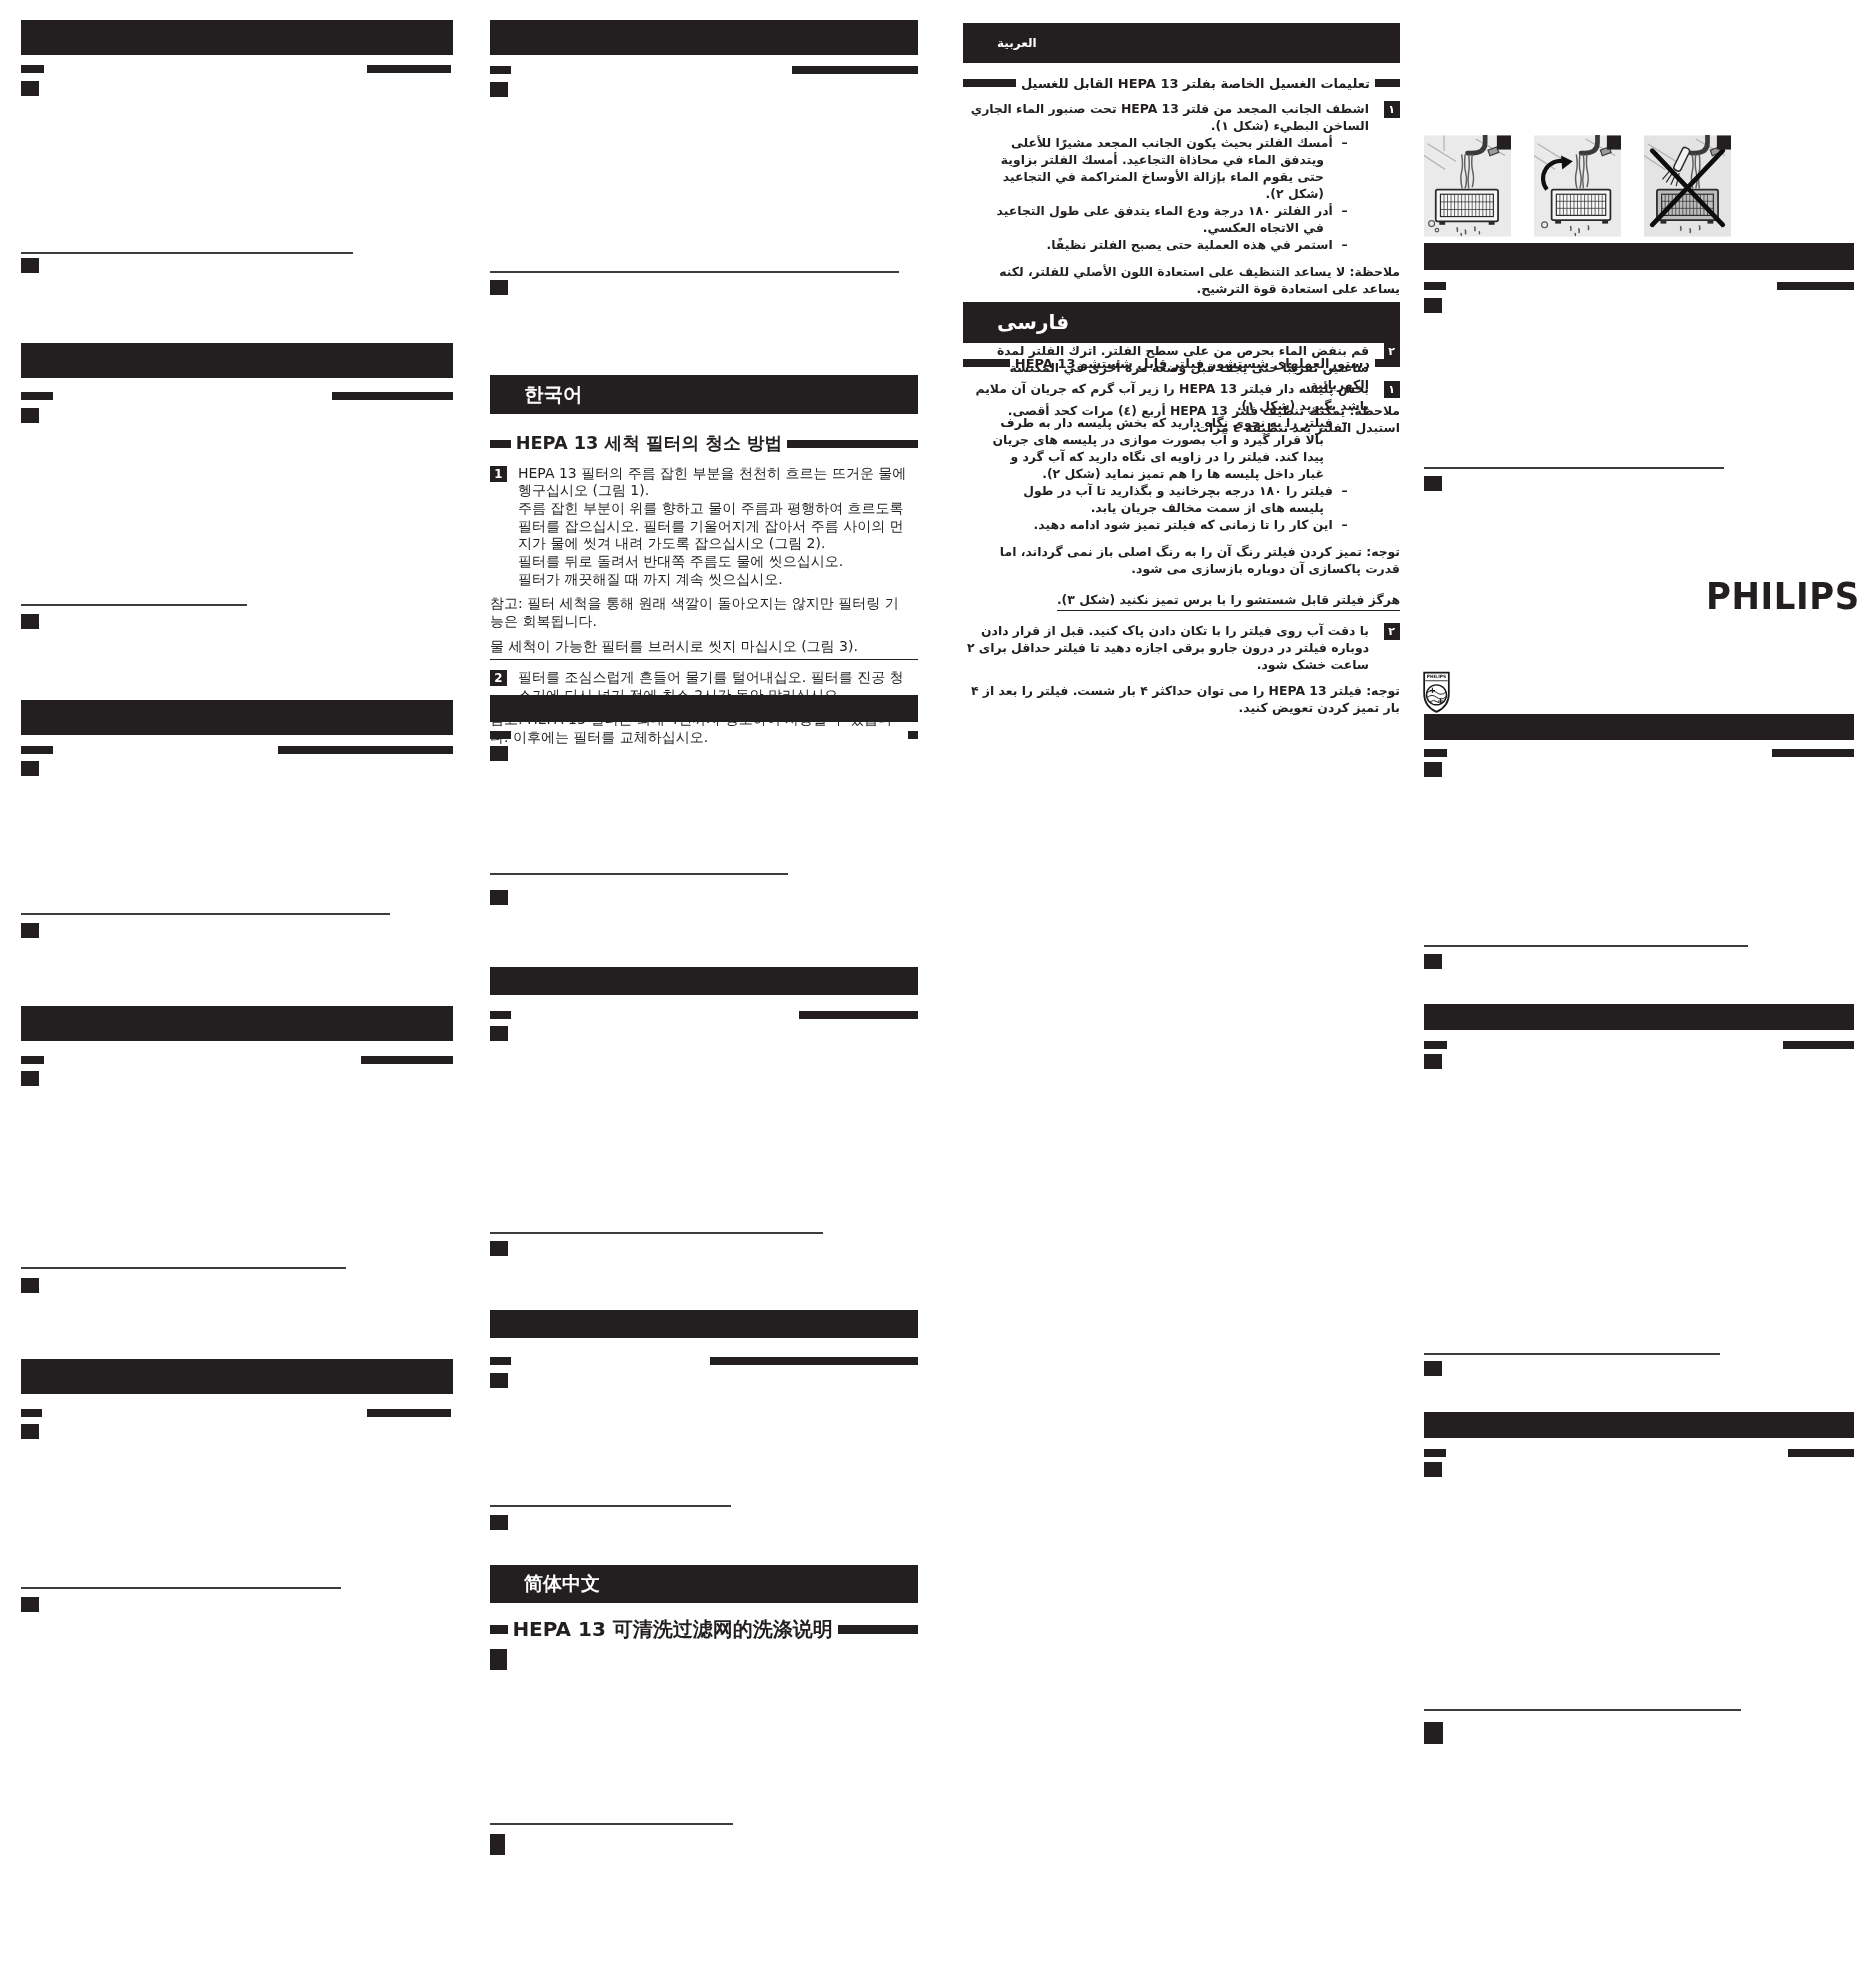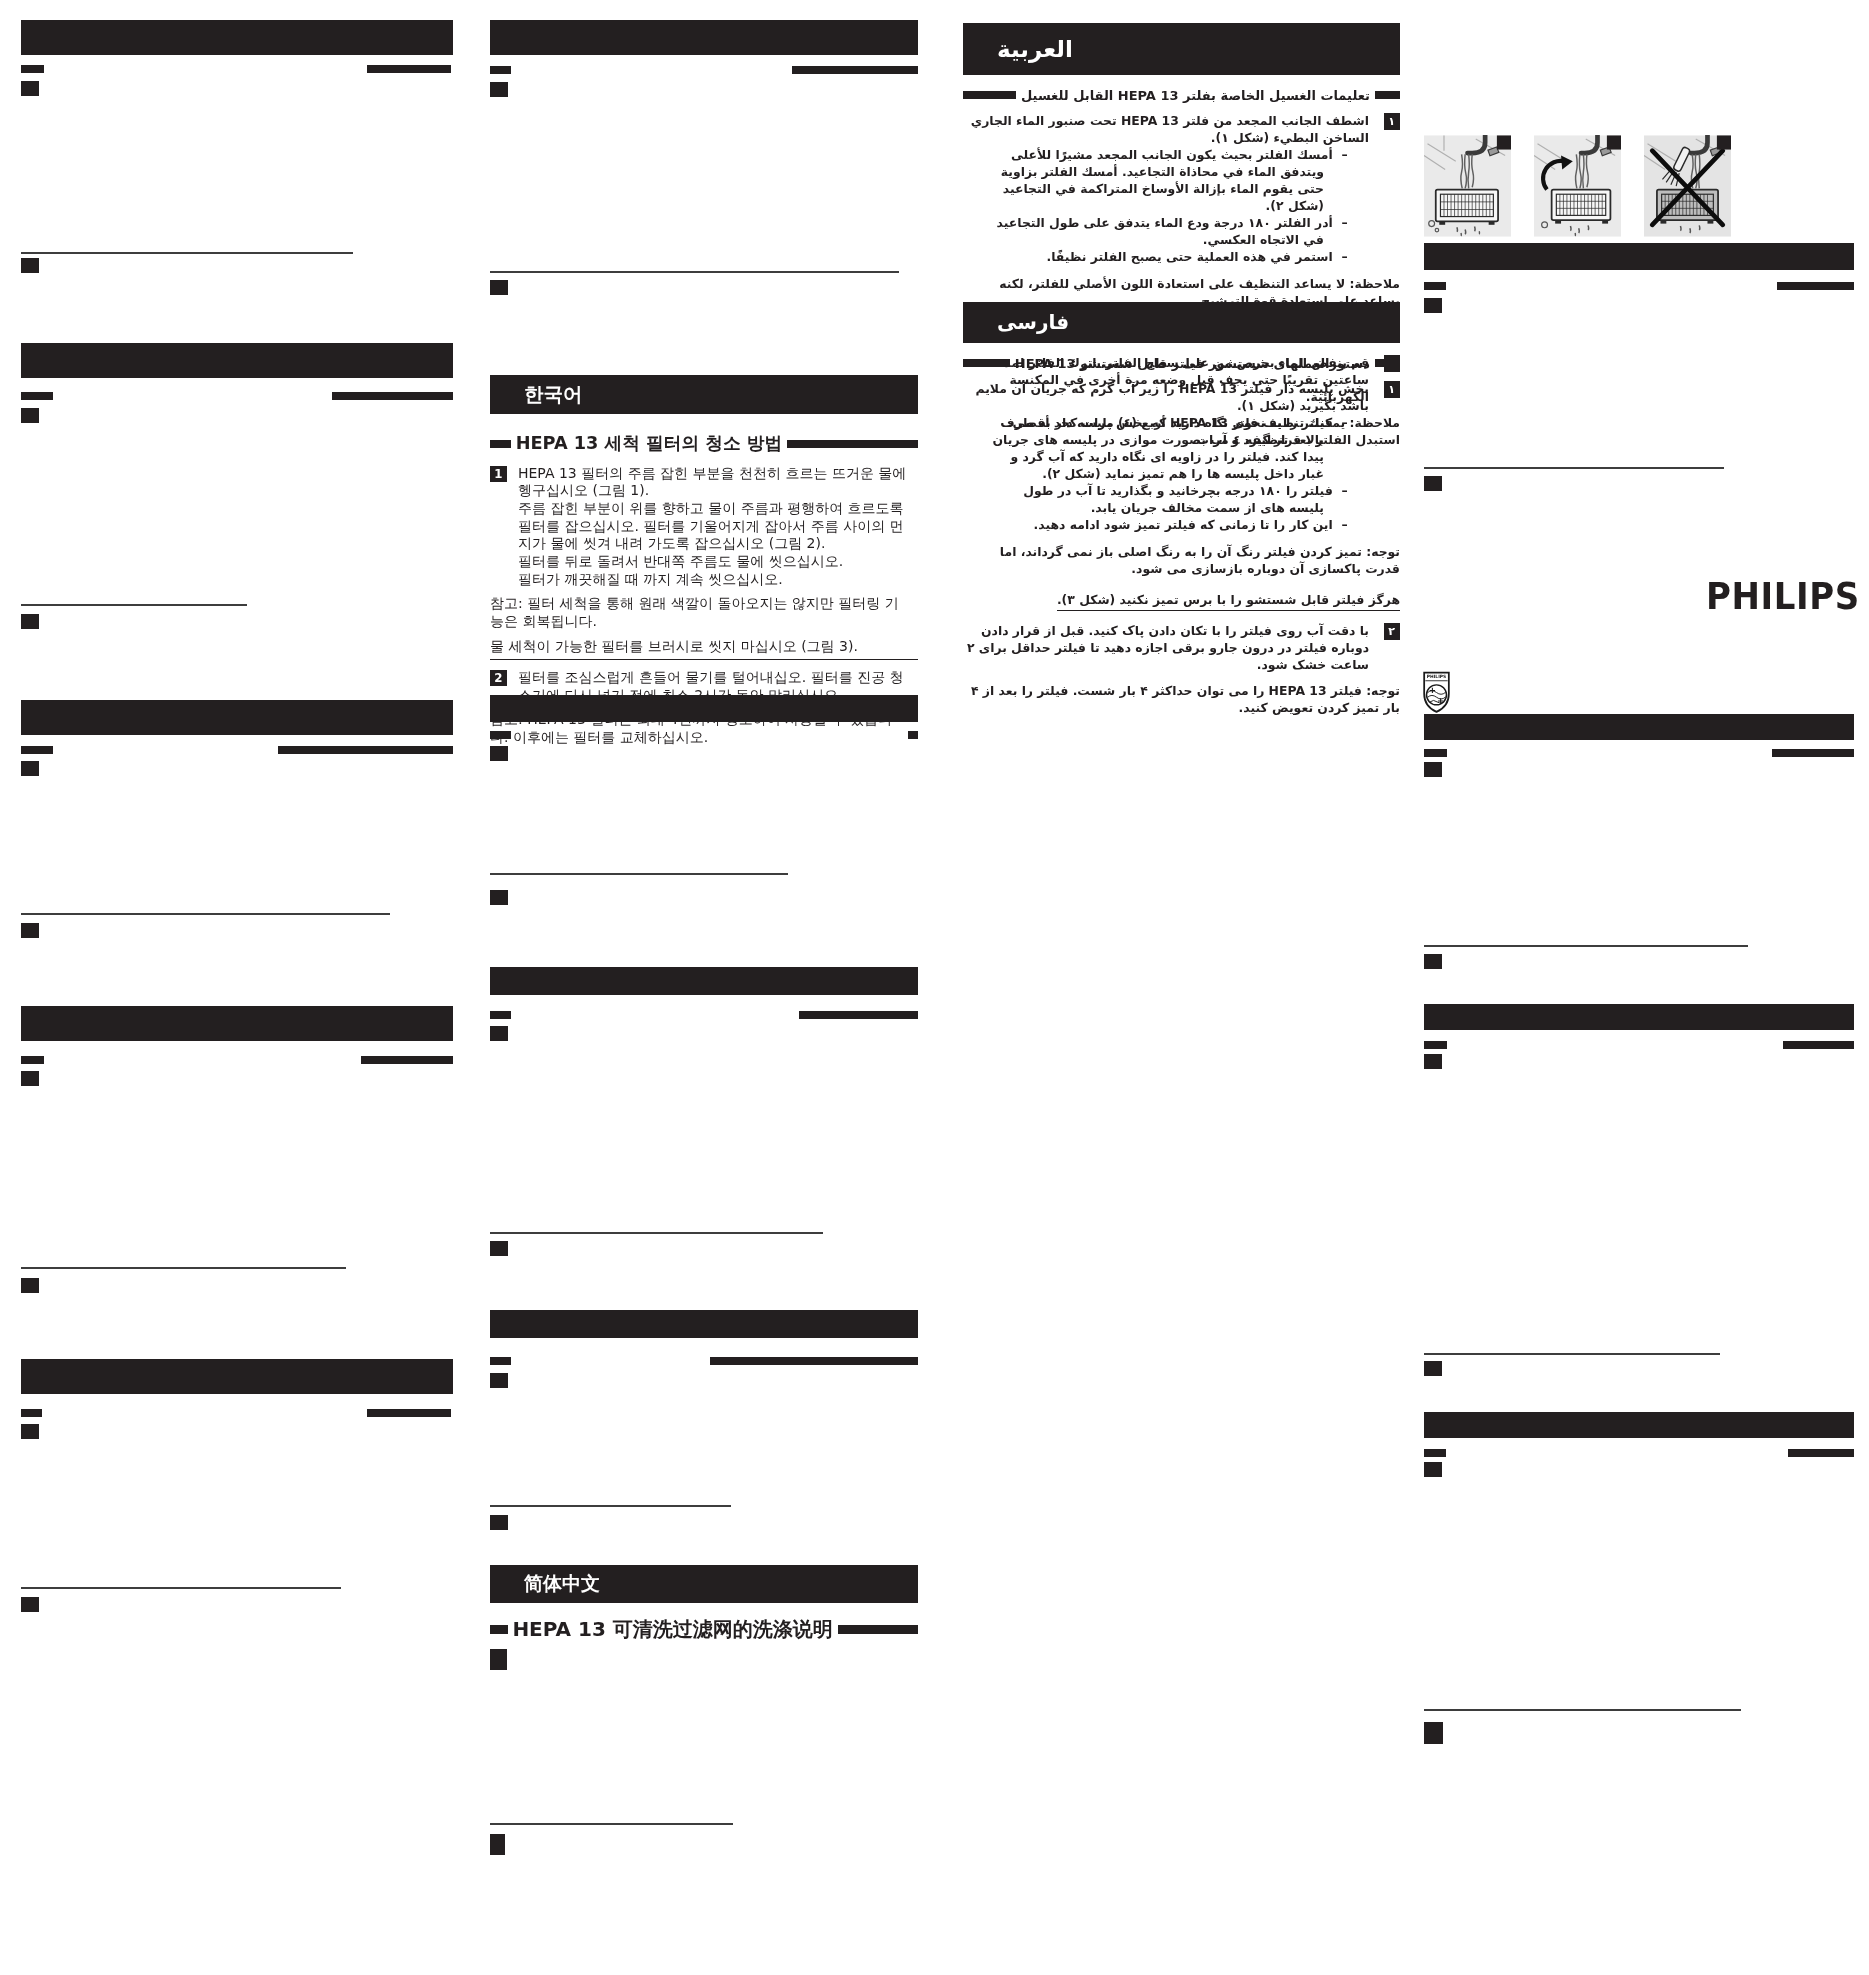--- a/index.html
+++ b/index.html
@@ -43,21 +43,21 @@
   .zh{width:428px;}
   .zh .lang-hdr{height:38px;font-size:19px;}
   .zh .trow{margin-top:13px;}
   .zh .trow .ttl{font-size:20px;}
 
   
   .rtl{direction:rtl;text-align:right;font-weight:bold;}
   .rtl .lang-hdr{padding-left:0;padding-right:0;flex-direction:row;justify-content:flex-end;}
   .rtl .lang-hdr span{margin-right:0;margin-left:0;padding:0 34px;}
   .ar{width:437px;font-size:12.4px;line-height:17px;}
-  .ar .lang-hdr{height:52px;font-size:23px;}
+  .ar .lang-hdr{height:40px;font-size:12px;}
   .fa .lang-hdr{height:41px;font-size:20px;}
   .fa{width:437px;font-size:12.4px;line-height:17px;}
   .rtl .trow{margin:11.8px 0 8.3px 0;}
   .rtl .trow .ttl{font-size:13px;}
   .rtl .step{padding-right:31px;margin-bottom:3.5px;}
   .rtl .sqno{right:0;top:1.2px;width:16.5px;height:17px;font-size:11.2px;line-height:17px;}
   .rtl .dash{padding-right:45px;text-indent:-23.6px;margin-left:26px;}
   .rtl .dash::before{content:"–\00a0\00a0";}
   .rtl .note{margin:9.5px 0 5.9px 0;}
   .rtl .warn{display:inline-block;margin:8.3px 0 10.6px 0;padding-bottom:2.4px;border-bottom:1.8px solid var(--ink);}

